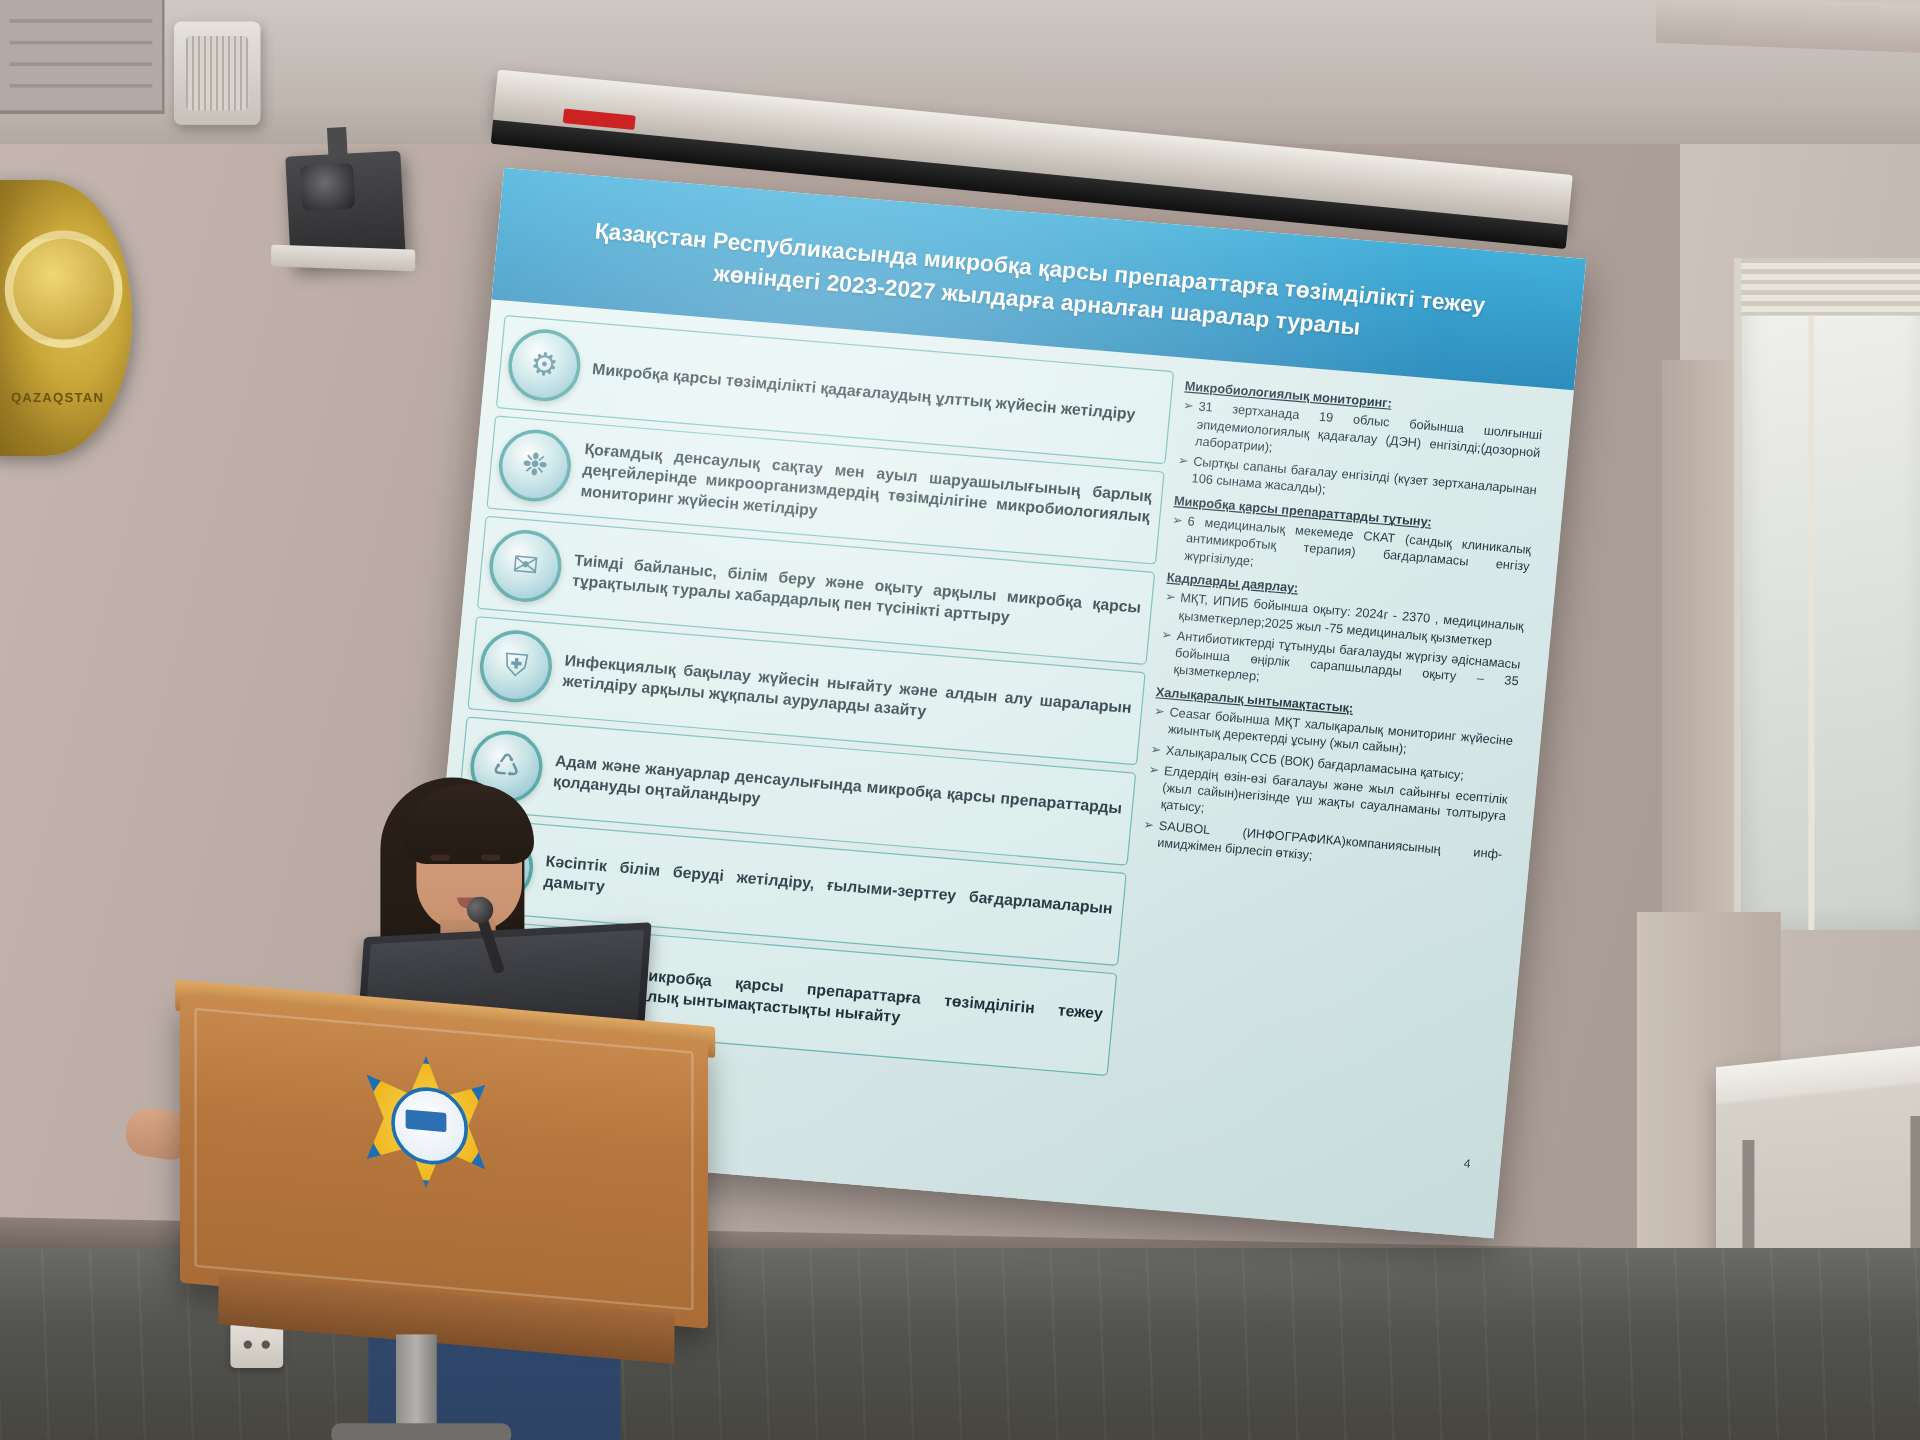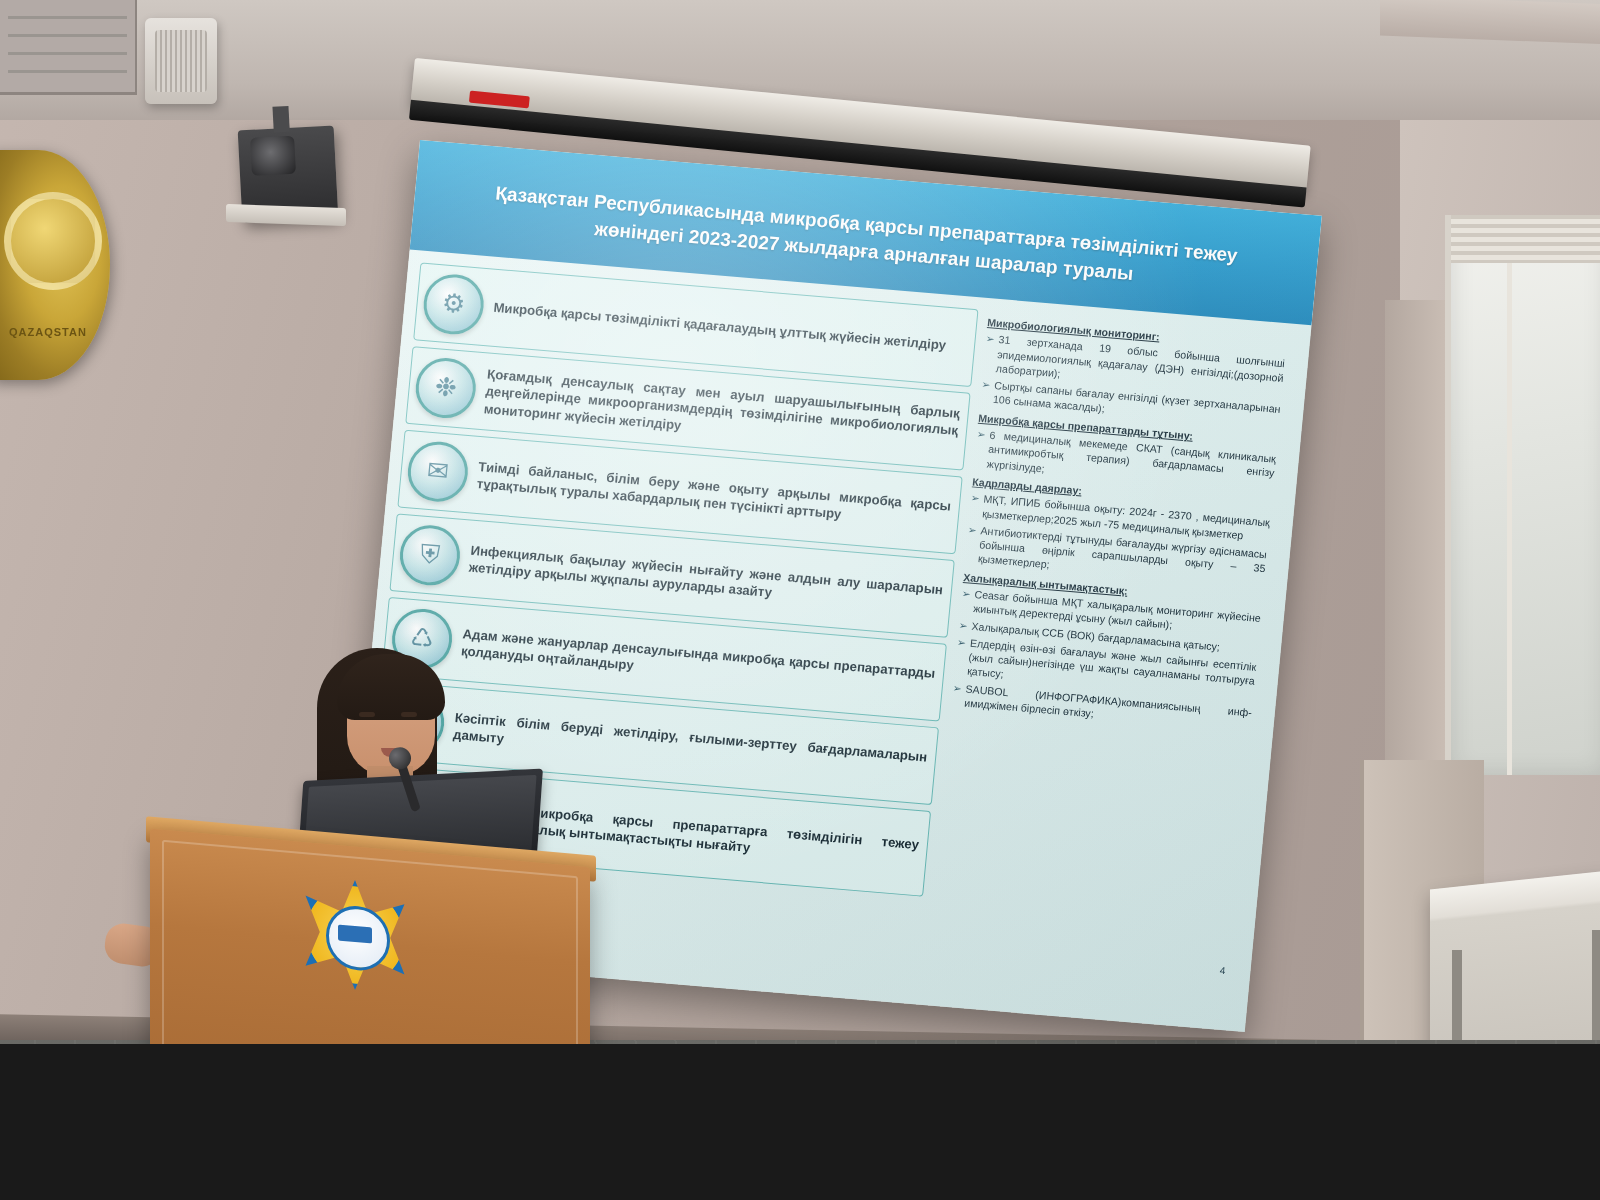--- a/index.html
+++ b/index.html
@@ -9,21 +9,21 @@
   }
   body {
     width: 1600px;
     height: 1200px;
     overflow: hidden;
     font-family: "Liberation Sans", sans-serif;
   }
   #scene {
     position: relative;
     width: 1600px;
-    height: 1044px;
+    height: 1200px;
     overflow: hidden;
     background: linear-gradient(180deg, #b7a9a2 0%, #ab9d97 40%, #9d8f89 100%);
   }
 
   
   .wall-main {
     position: absolute;
     left: 0; top: 0;
     width: 1420px; height: 1110px;
     background: linear-gradient(105deg, #c5b7b0 0%, #b9aba4 30%, #b0a29b 60%, #a89a94 100%);

